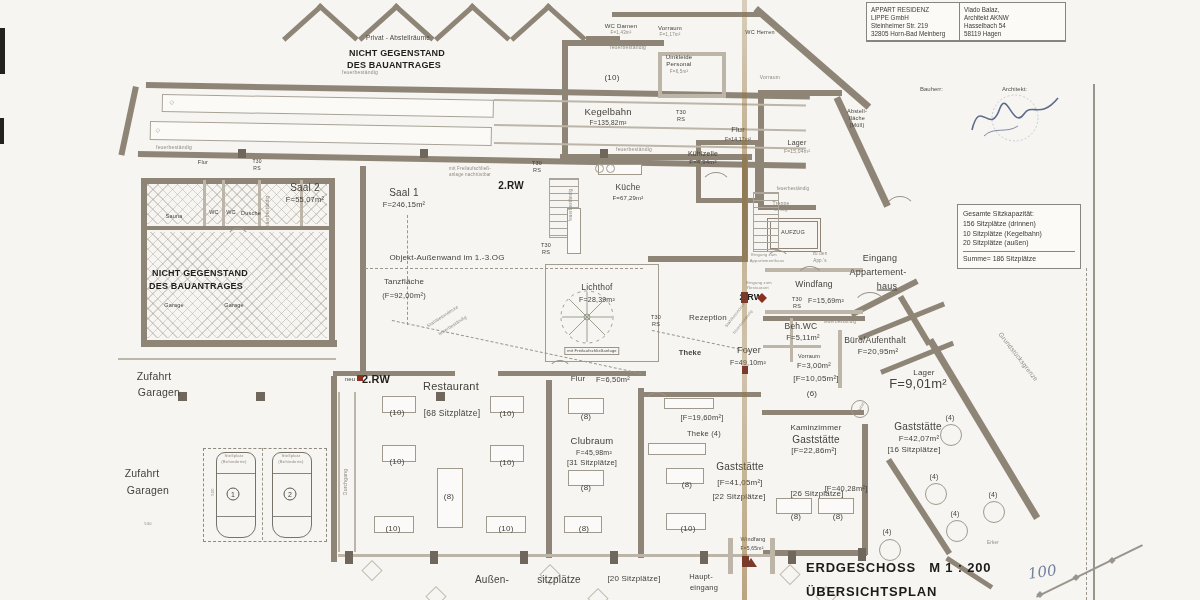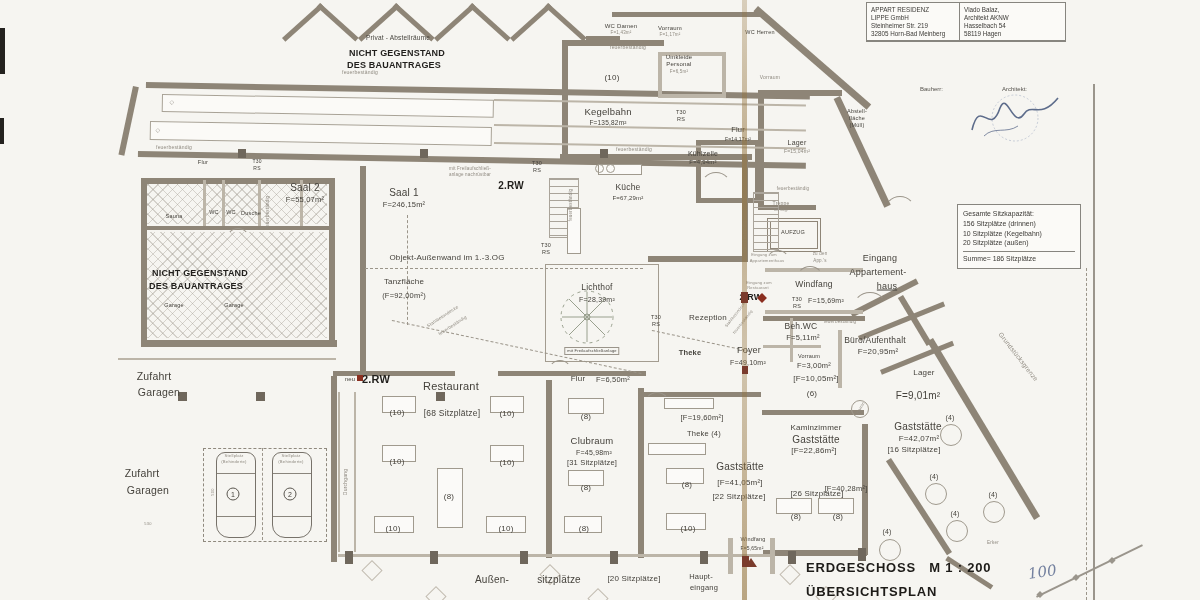--- a/index.html
+++ b/index.html
@@ -353,21 +353,21 @@
       <div class="lb" style="left: 838px; top: 517px; font-size: 8px; transform: translate(-50%, -50%);">(8)</div>
       <div class="lb" style="left: 918px; top: 427px; font-size: 10px; transform: translate(-50%, -50%);">Gaststätte</div>
       <div class="lb" style="left: 919px; top: 439px; font-size: 8px; transform: translate(-50%, -50%);">F=42,07m²</div>
       <div class="lb" style="left: 914px; top: 450px; font-size: 8px; transform: translate(-50%, -50%);">[16 Sitzplätze]</div>
       <div class="lb" style="left: 950px; top: 417px; font-size: 7px; transform: translate(-50%, -50%);">(4)</div>
       <div class="lb" style="left: 934px; top: 476px; font-size: 7px; transform: translate(-50%, -50%);">(4)</div>
       <div class="lb" style="left: 993px; top: 494px; font-size: 7px; transform: translate(-50%, -50%);">(4)</div>
       <div class="lb" style="left: 955px; top: 513px; font-size: 7px; transform: translate(-50%, -50%);">(4)</div>
       <div class="lb" style="left: 887px; top: 531px; font-size: 7px; transform: translate(-50%, -50%);">(4)</div>
       <div class="lb" style="left: 924px; top: 373px; font-size: 8px; transform: translate(-50%, -50%);">Lager</div>
-      <div class="lb" style="left: 918px; top: 396px; font-size: 10px; transform: translate(-50%, -50%);">F=9,01m²</div>
+      <div class="lb" style="left: 918px; top: 383px; font-size: 13px; transform: translate(-50%, -50%);">F=9,01m²</div>
       <div class="lb" style="left: 797px; top: 142px; font-size: 7px; transform: translate(-50%, -50%);">Lager</div>
       <div class="lb dim" style="left: 797px; top: 151px; font-size: 5px; transform: translate(-50%, -50%);">F=15,04m²</div>
       <div class="lb" style="left: 857px; top: 112px; font-size: 5.5px; transform: translate(-50%, -50%);">Abstell-</div>
       <div class="lb" style="left: 857px; top: 119px; font-size: 5.5px; transform: translate(-50%, -50%);">fläche</div>
       <div class="lb" style="left: 857px; top: 126px; font-size: 5.5px; transform: translate(-50%, -50%);">(Müll)</div>
       <div class="lb dim" style="left: 781px; top: 203px; font-size: 5px; transform: translate(-50%, -50%);">Treppe</div>
       <div class="lb dim" style="left: 781px; top: 210px; font-size: 4.2px; transform: translate(-50%, -50%);">18 Stg.</div>
       <div class="lb" style="left: 793px; top: 233px; font-size: 5.5px; transform: translate(-50%, -50%);">AUFZUG</div>
       <div class="lb dim" style="left: 764px; top: 255px; font-size: 4px; transform: translate(-50%, -50%);">Eingang zum</div>
       <div class="lb dim" style="left: 767px; top: 261px; font-size: 4px; transform: translate(-50%, -50%);">Appartementhaus</div>

